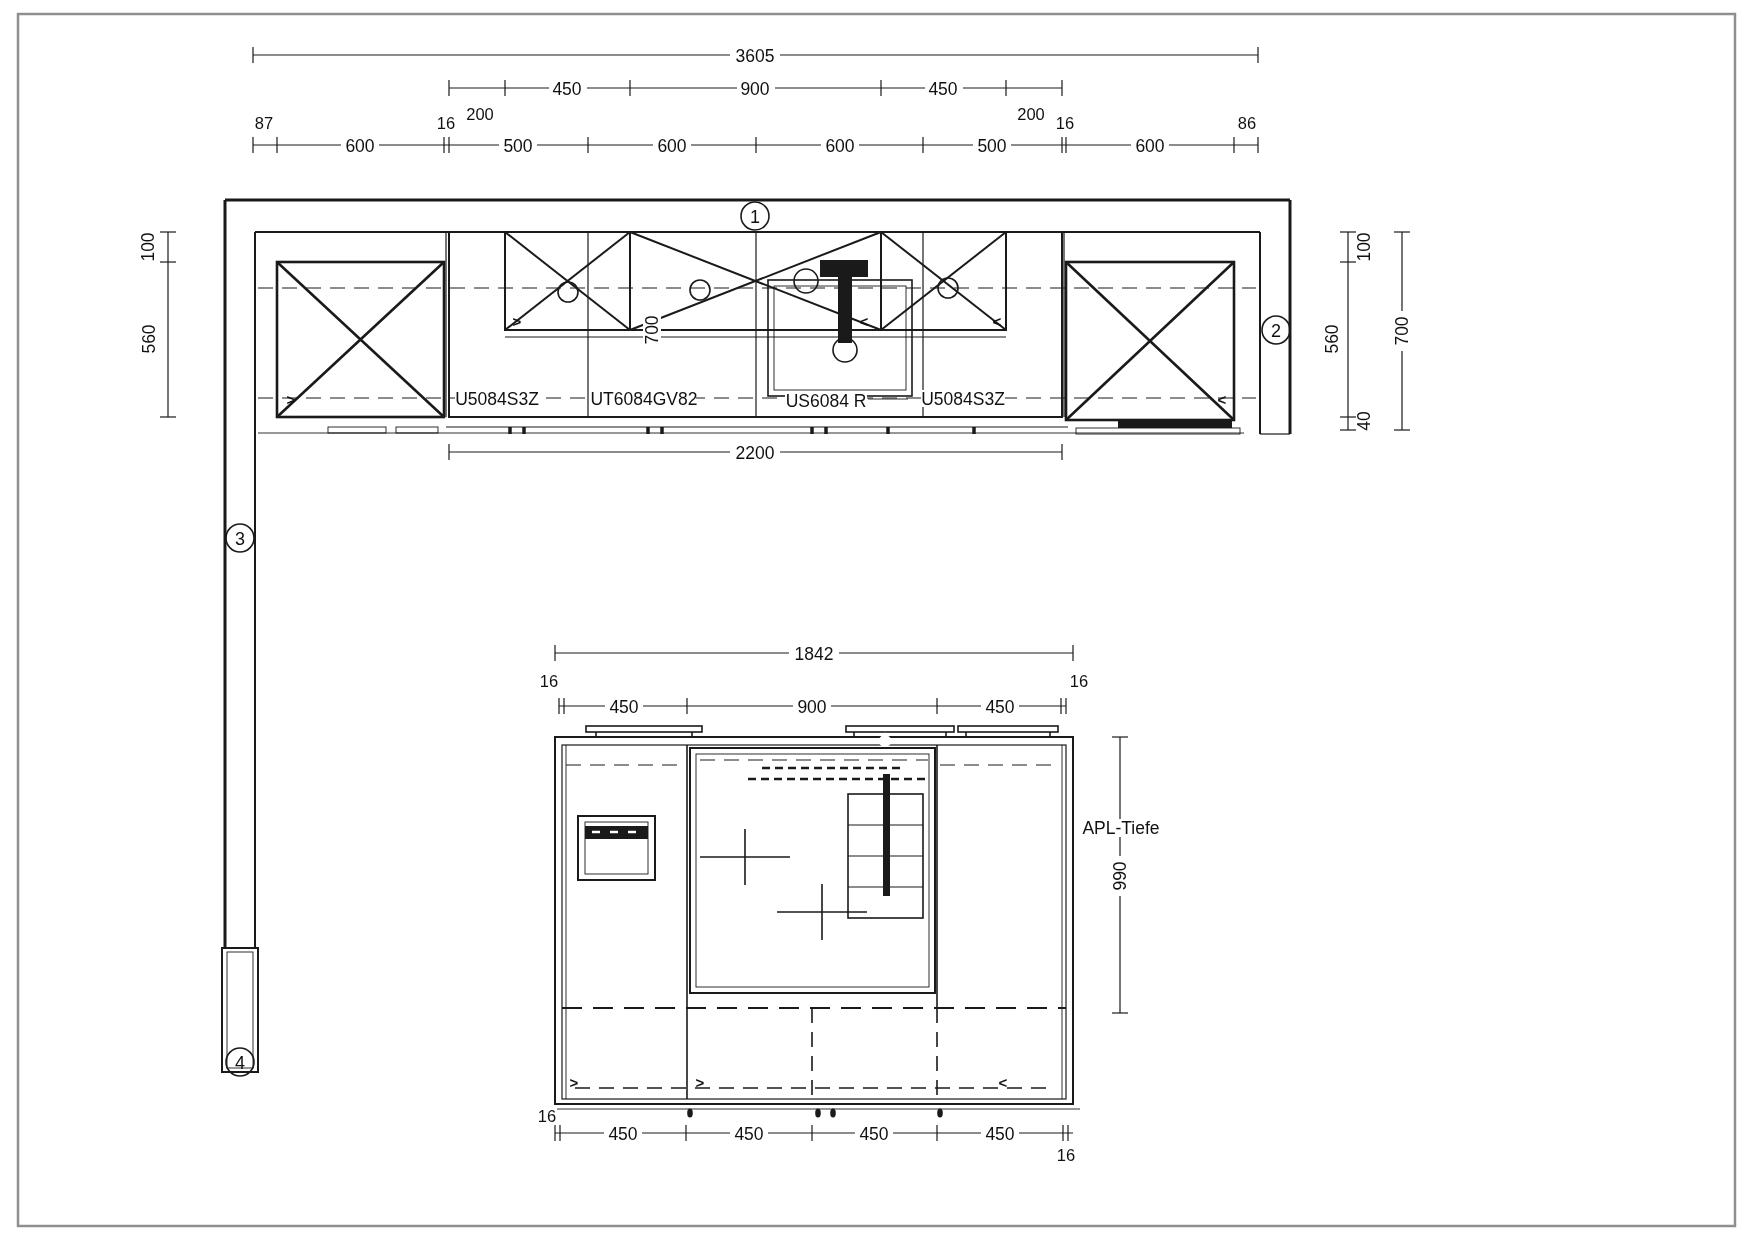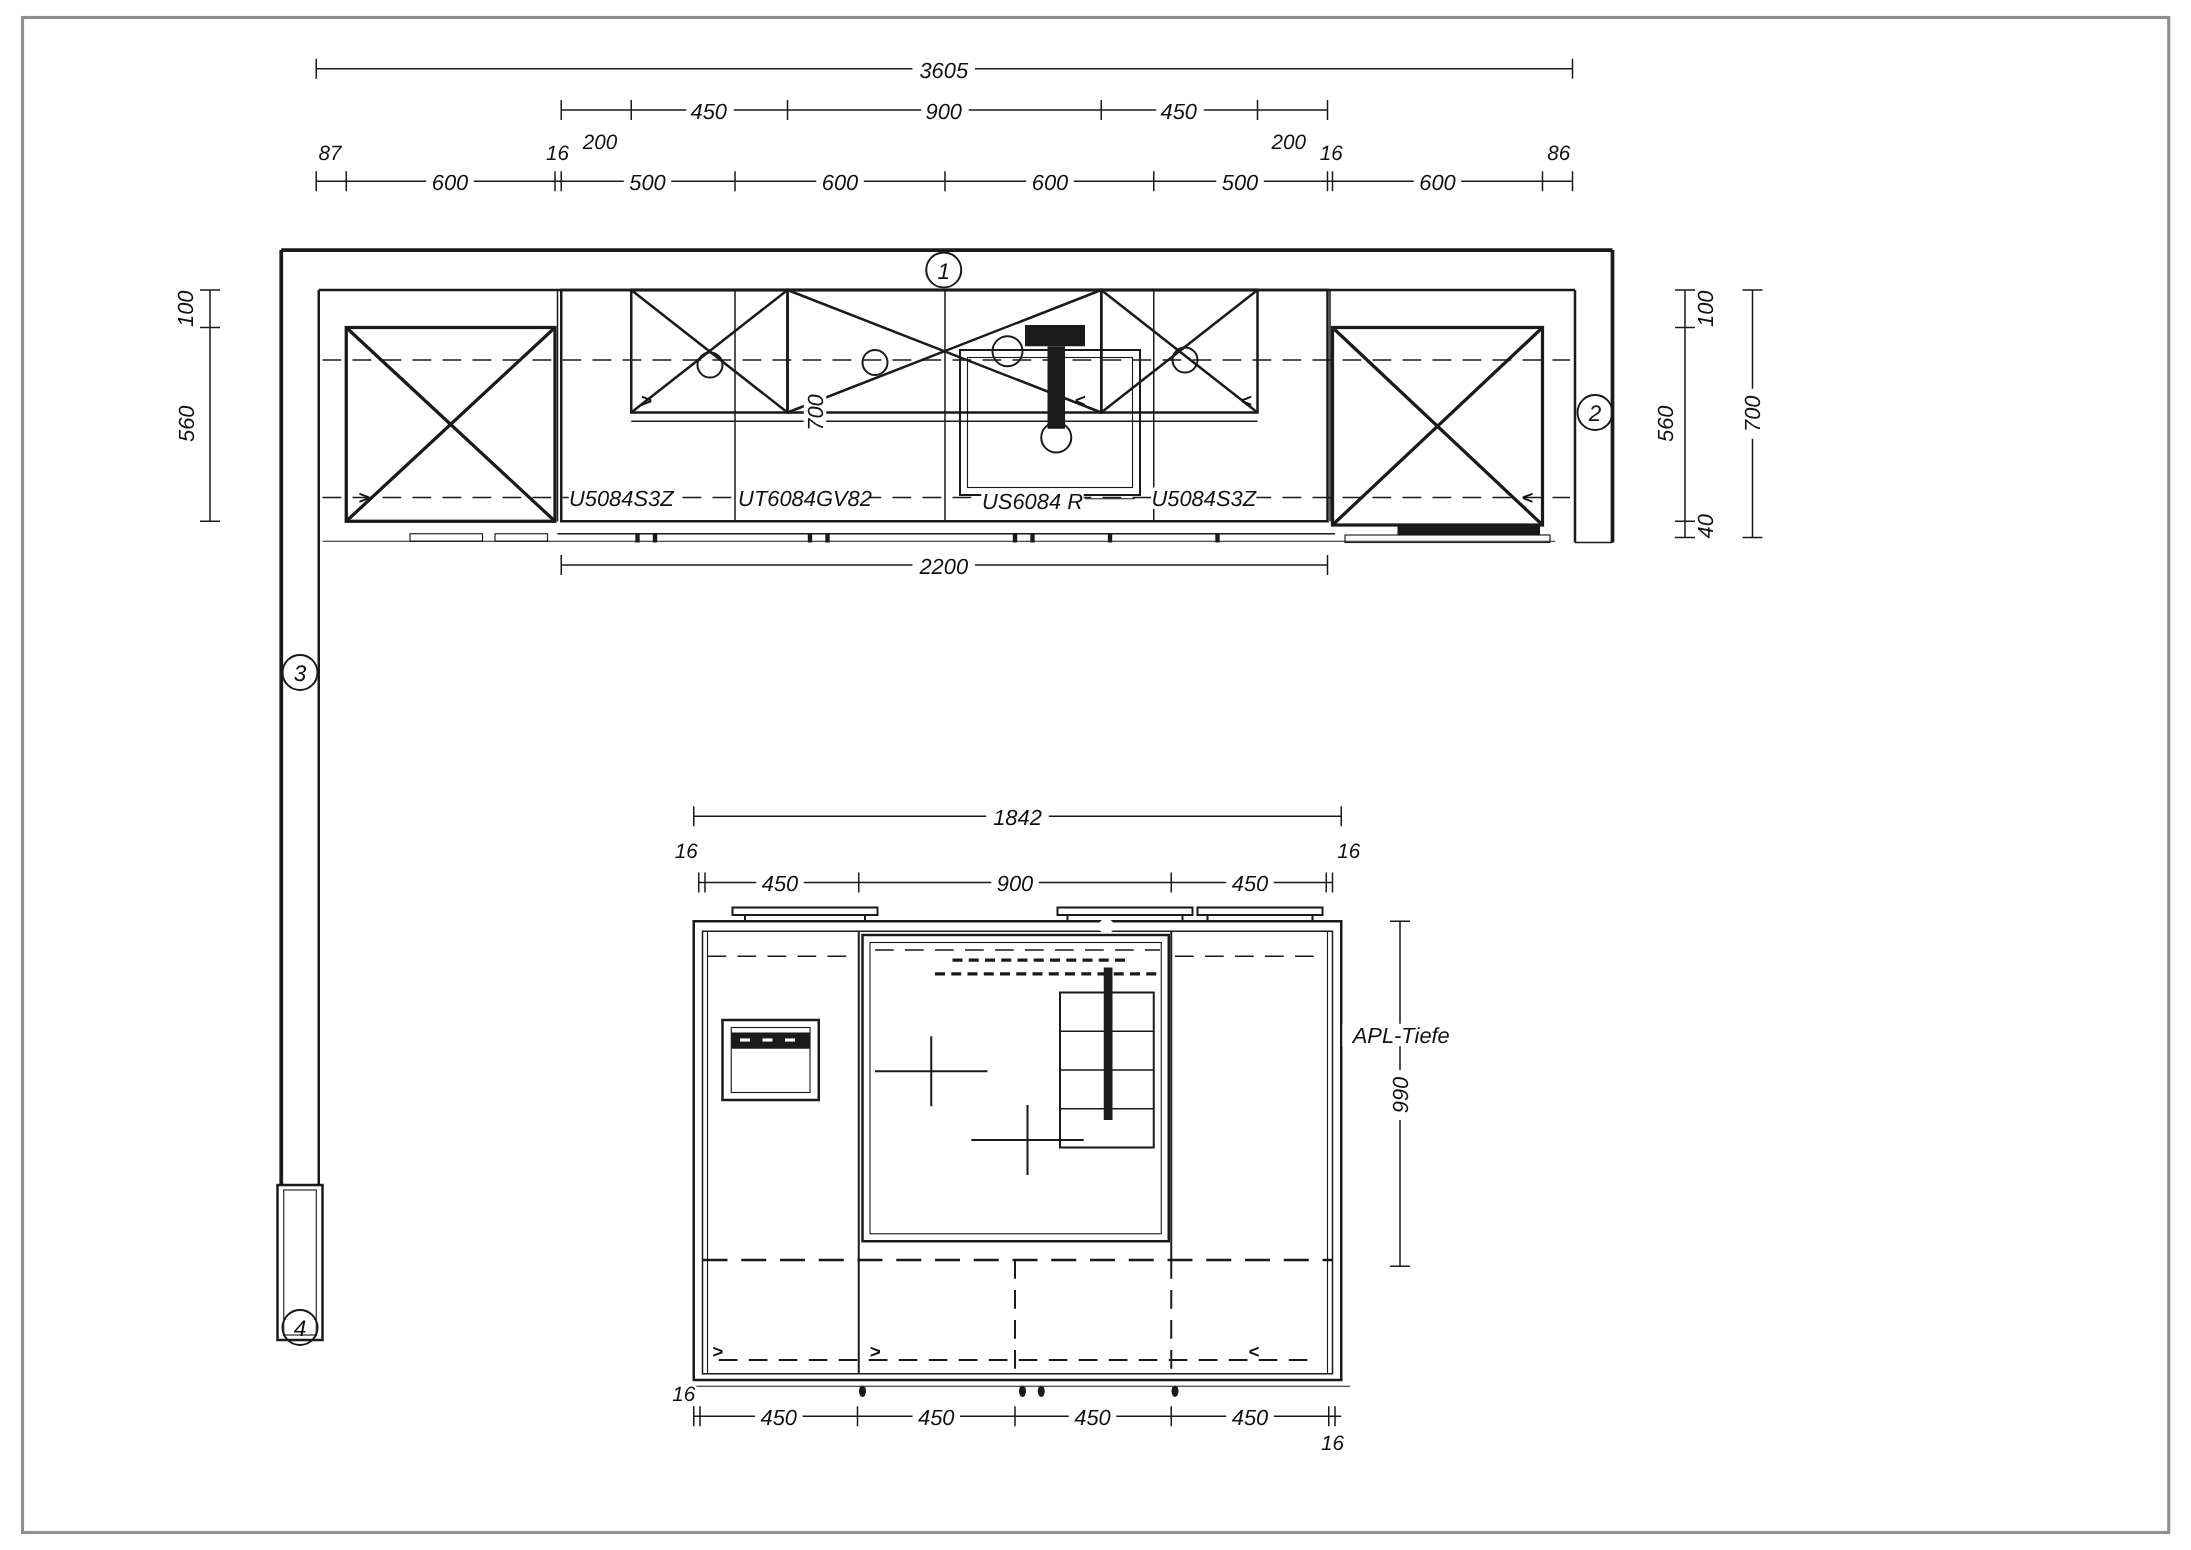--- a/index.html
+++ b/index.html
@@ -1,16 +1,16 @@
 <!DOCTYPE html>
 <html><head>
 <meta charset="utf-8">
 <style>
   html,body{margin:0;padding:0;background:#e8e8e8;}
-  .page{position:relative;width:1753px;height:1240px;background:#fff;margin:0 auto;font-style:italic;}
+  .page{position:relative;width:1753px;height:1240px;background:#fff;margin:0 auto;}
   svg{display:block}
   .ln{stroke:#1a1a1a;fill:none;stroke-linecap:butt}
   .w07{stroke-width:0.9}
   .w1{stroke-width:1.2}
   .w15{stroke-width:1.6}
   .w2{stroke-width:2}
   .w25{stroke-width:2.6}
   .w3{stroke-width:3}
   .dash{stroke-dasharray:15,9}
   .dash2{stroke-dasharray:20,11}

